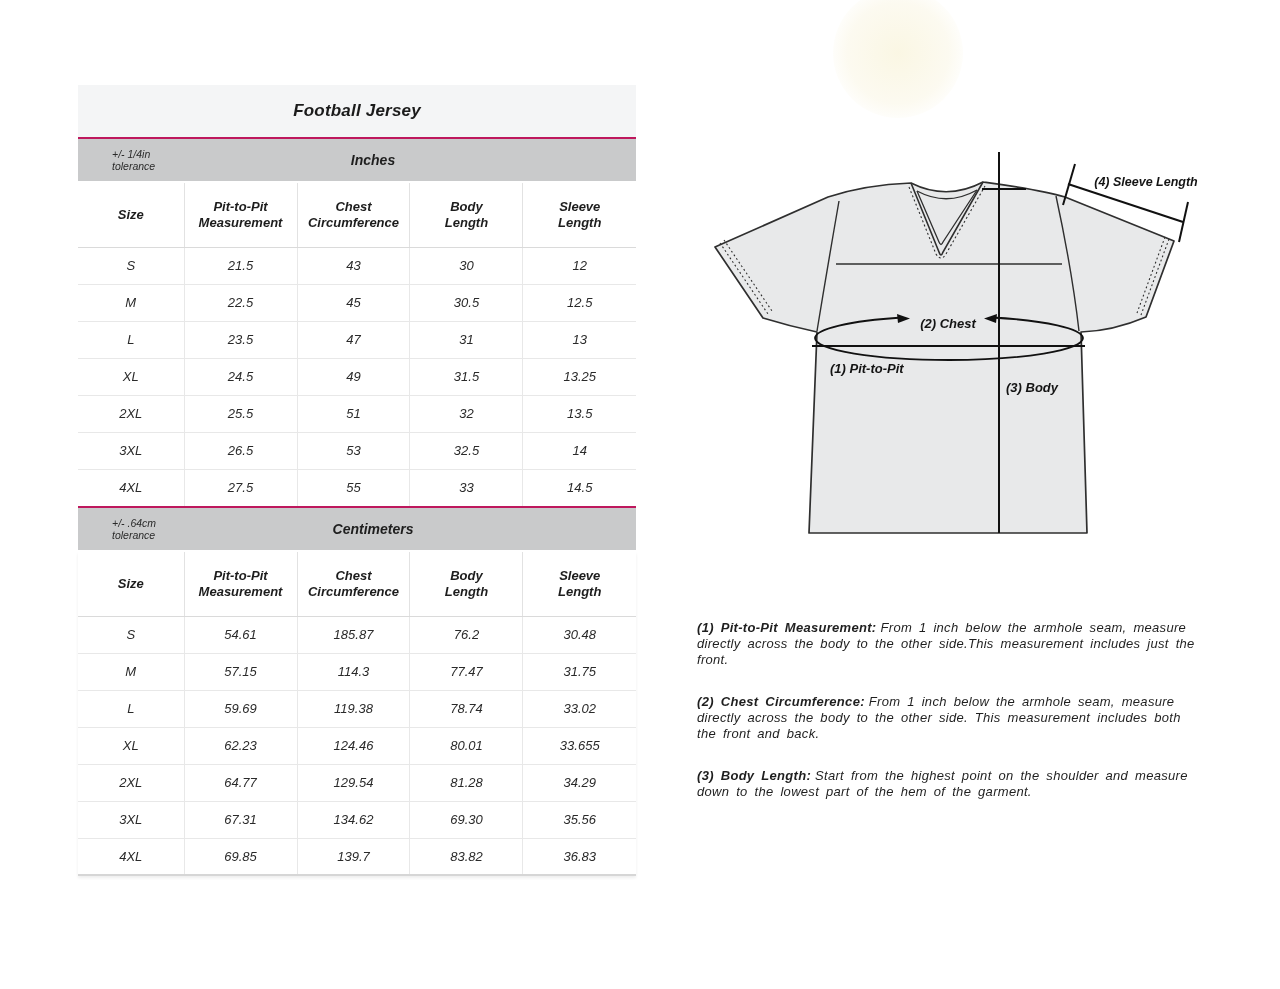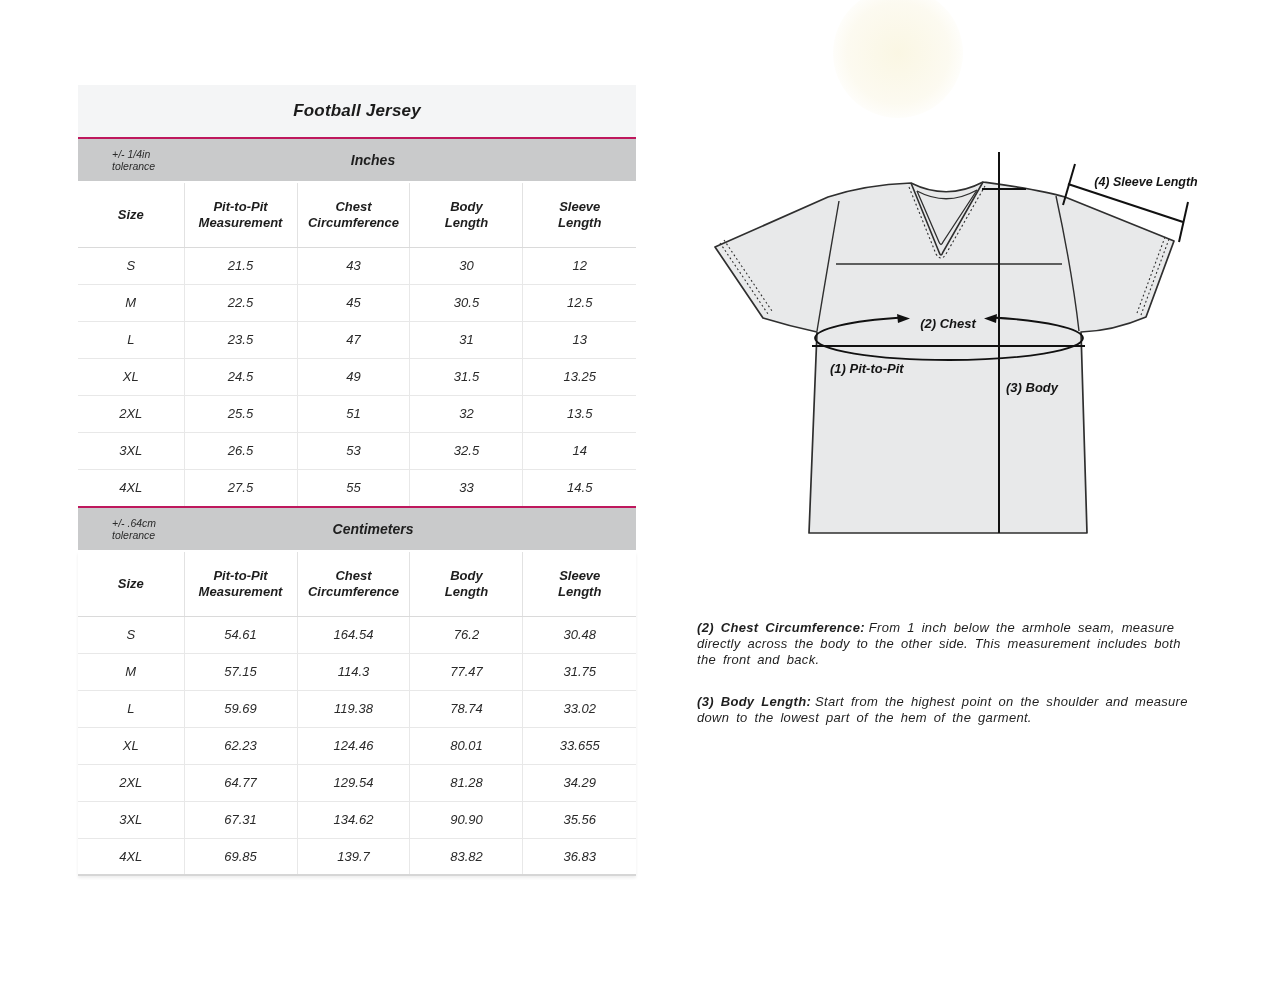--- a/index.html
+++ b/index.html
@@ -174,21 +174,21 @@
             <th>Body
 Length</th>
             <th>Sleeve
 Length</th>
           </tr>
         </thead>
         <tbody>
             <tr>
               <td>S</td>
               <td>54.61</td>
-              <td>164.54</td>
+              <td>185.87</td>
               <td>76.2</td>
               <td>30.48</td>
             </tr>
             <tr>
               <td>M</td>
               <td>57.15</td>
               <td>114.3</td>
               <td>77.47</td>
               <td>31.75</td>
             </tr>
@@ -210,21 +210,21 @@
               <td>2XL</td>
               <td>64.77</td>
               <td>129.54</td>
               <td>81.28</td>
               <td>34.29</td>
             </tr>
             <tr>
               <td>3XL</td>
               <td>67.31</td>
               <td>134.62</td>
-              <td>90.90</td>
+              <td>69.30</td>
               <td>35.56</td>
             </tr>
             <tr>
               <td>4XL</td>
               <td>69.85</td>
               <td>139.7</td>
               <td>83.82</td>
               <td>36.83</td>
             </tr>
           </tbody>
@@ -290,17 +290,18 @@
       <path d="M 498,62 L 489,102"></path>
     </g>
 
     <text class="diag-label" x="456" y="46" font-size="12.5" text-anchor="middle">(4) Sleeve Length</text>
     <text class="diag-label" x="258" y="188" font-size="13" text-anchor="middle">(2) Chest</text>
     <text class="diag-label" x="140" y="233" font-size="13">(1) Pit-to-Pit</text>
     <text class="diag-label" x="316" y="252" font-size="13">(3) Body</text>
   </svg>
 
   <div class="notes">
+    <p><b>(1) Pit-to-Pit Measurement:</b><span>From 1 inch below the armhole seam, measure directly across the body to the other side.This measurement includes just the front.</span></p>
     <p><b>(2) Chest Circumference:</b><span>From 1 inch below the armhole seam, measure directly across the body to the other side. This measurement includes both the front and back.</span></p>
     <p><b>(3) Body Length:</b><span>Start from the highest point on the shoulder and measure down to the lowest part of the hem of the garment.</span></p>
   </div>
 
 </div>
 
 </body></html>

